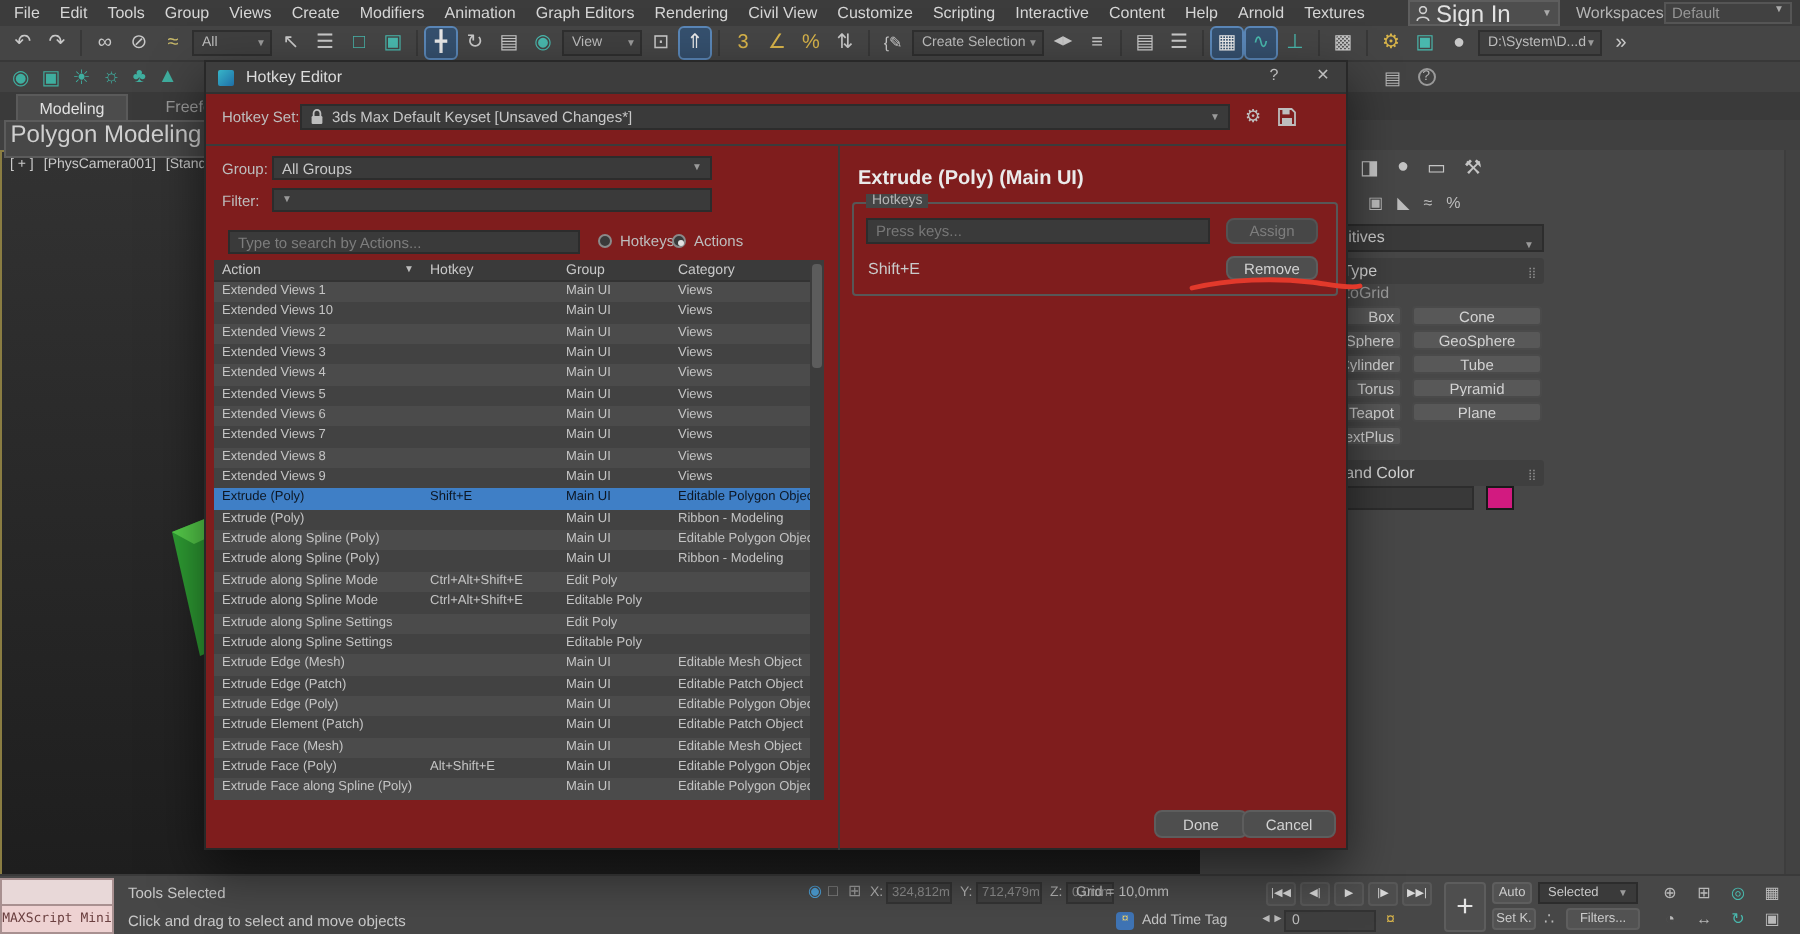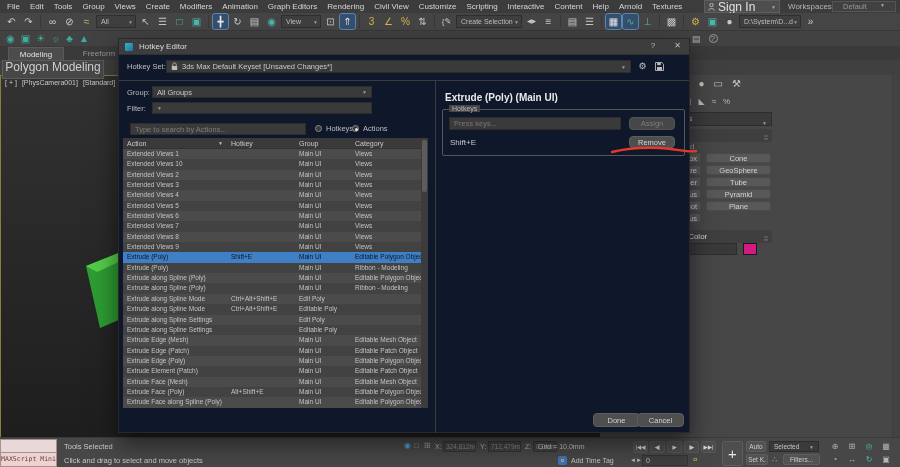--- a/index.html
+++ b/index.html
@@ -11,21 +11,21 @@
   }
   
   #menubar { position:absolute; left:0; top:0; width:900px; height:13px; background:#3c3c3c; display:flex; align-items:center; z-index:5; }
   #menu-items { display:flex; height:100%; align-items:center; padding-left:2px; }
   .menu-item { font-size:8px; color:#d6d6d6; padding:0 5px; line-height:13px; white-space:nowrap; cursor:default; }
   #signin-box { position:absolute; left:704px; top:0; width:76px; height:13px; background:#4e4e4e; border:1px solid #5e5e5e; display:flex; align-items:center; gap:3px; padding:0 3px; }
   #signin-box svg { flex:none; }
   #signin-label { font-size:12px; color:#e2e2e2; flex:1; }
   .mini-arrow { font-size:5px; color:#aaa; }
   #workspaces-label { position:absolute; left:788px; top:2px; font-size:8px; color:#b5b5b5; }
-  #workspace-dd { position:absolute; left:832px; top:1px; width:64px; height:11px; background:#414141; border:1px solid #555; font-size:7.5px; color:#969696; display:flex; align-items:flex-start; padding:0 10px; }
+  #workspace-dd { position:absolute; left:832px; top:1px; width:64px; height:11px; background:#414141; border:1px solid #555; font-size:7.5px; color:#969696; display:flex; align-items:flex-start; padding:0 3px; }
   #workspace-dd span:first-child { flex:1; overflow:hidden; white-space:nowrap; }
   
   #toolbar { position:absolute; left:0; top:13px; width:900px; height:18px; background:#454545; border-bottom:1px solid #383838; display:flex; align-items:center; z-index:5; }
   #toolbar-items { display:flex; align-items:center; height:100%; padding-left:4px; gap:2px; }
   .tb-icon { width:15px; height:15px; font-size:10px; line-height:15px; text-align:center; color:#c8c8c8; border-radius:2px; cursor:default; overflow:hidden; }
   .tb-icon.active { background:#35506e; outline:1px solid #5a87b8; color:#e8e8e8; }
   .tb-sep { width:1px; height:13px; background:#383838; margin:0 2px; }
   .tb-dd { height:13px; background:#3f3f3f; border:1px solid #2f2f2f; display:flex; align-items:center; font-size:7px; color:#bdbdbd; padding:0 2px 0 4px; white-space:nowrap; overflow:hidden; flex:none; }
   .tb-dd span:first-child { flex:1; overflow:hidden; }
   
@@ -61,21 +61,21 @@
   .rollout-pin { position:absolute; right:4px; top:2px; font-size:7px; color:#9a9a9a; }
   #cp-autogrid { position:absolute; left:52px; top:67px; display:flex; align-items:center; gap:4px; color:#9c9c9c; }
   #cp-autogrid .cbx { width:7px; height:7px; background:#3a3a3a; border:1px solid #6a6a6a; }
   #cp-col-left { position:absolute; left:40px; top:78px; width:61px; }
   #cp-col-right { position:absolute; left:106px; top:78px; width:65px; }
   .cp-btn { height:10px; margin-bottom:2px; background:#585858; border:1px solid #4a4a4a; border-radius:2px; font-size:7.5px; color:#d2d2d2; line-height:9px; text-align:center; white-space:nowrap; overflow:hidden; }
   .cp-btn.stub { text-align:right; padding-right:3px; }
   #cp-name-input { position:absolute; left:0; top:168px; width:137px; height:12px; background:#393939; border:1px solid #2d2d2d; }
   #cp-swatch { position:absolute; left:143px; top:168px; width:14px; height:12px; border:1px solid #1a1a1a; }
   
-  #dialog { position:absolute; left:118px; top:30px; width:572px; height:395px; background:#0f172a; border:1px solid #282828; box-shadow:0 10px 24px rgba(0,0,0,.55); z-index:50;margin-top:8px; }
+  #dialog { position:absolute; left:102px; top:30px; width:572px; height:395px; background:#7f1d1d; border:1px solid #282828; box-shadow:0 10px 24px rgba(0,0,0,.55); z-index:50; }
   #dlg-titlebar { position:absolute; left:0; top:0; width:100%; height:16px; background:#3d3d3d; border-bottom:1px solid #313131; display:flex; align-items:center; }
   #dlg-logo { width:8px; height:8px; margin-left:6px; border-radius:1px; background:linear-gradient(135deg,#37b5c8,#1f6fa8); }
   #dlg-title { font-size:8px; color:#dcdcdc; margin-left:6px; }
   #dlg-help { position:absolute; left:528px; top:2px; width:12px; font-size:8px; color:#bdbdbd; text-align:center; }
   #dlg-close { position:absolute; left:552px; top:2px; width:13px; font-size:8px; color:#bdbdbd; text-align:center; }
   .dlg-label { position:absolute; font-size:7.5px; color:#bdbdbd; }
   .dd-box { position:absolute; background:#3a3a3a; border:1px solid #2c2c2c; display:flex; align-items:center; font-size:7.5px; color:#c8c8c8; padding:0 4px; white-space:nowrap; overflow:hidden; }
   .dd-box .grow { flex:1; overflow:hidden; }
   .dd-arrow { font-size:5px; color:#9a9a9a; }
   #hotkeyset-dd { left:47px; top:21px; width:465px; height:13px; gap:4px; }

